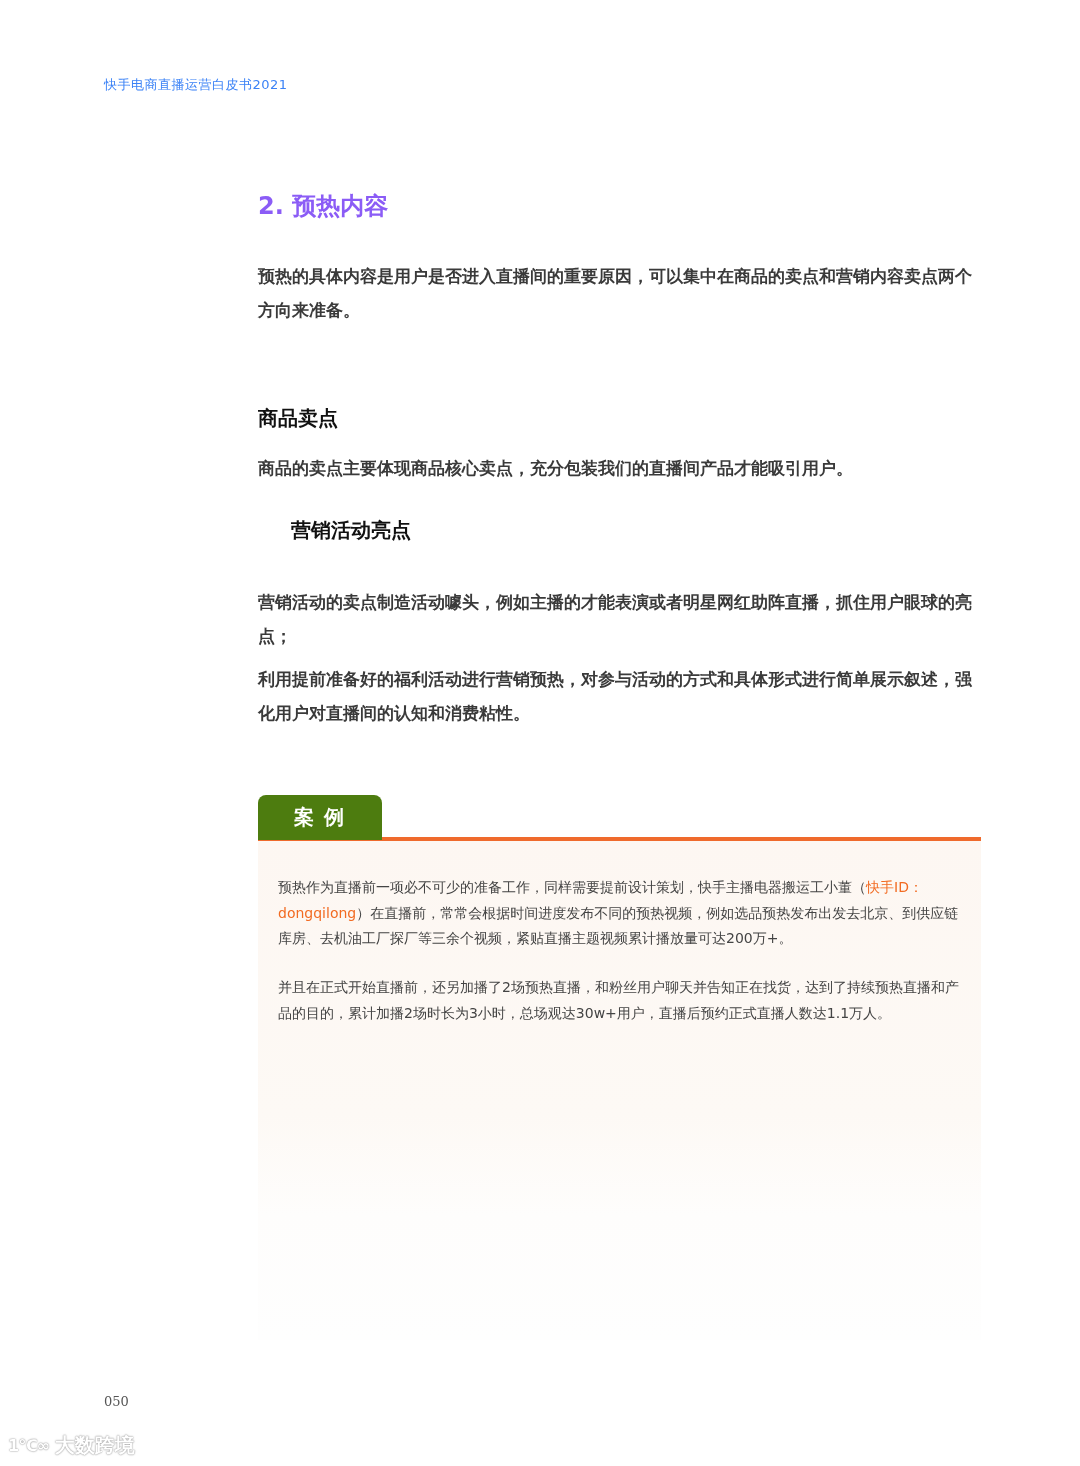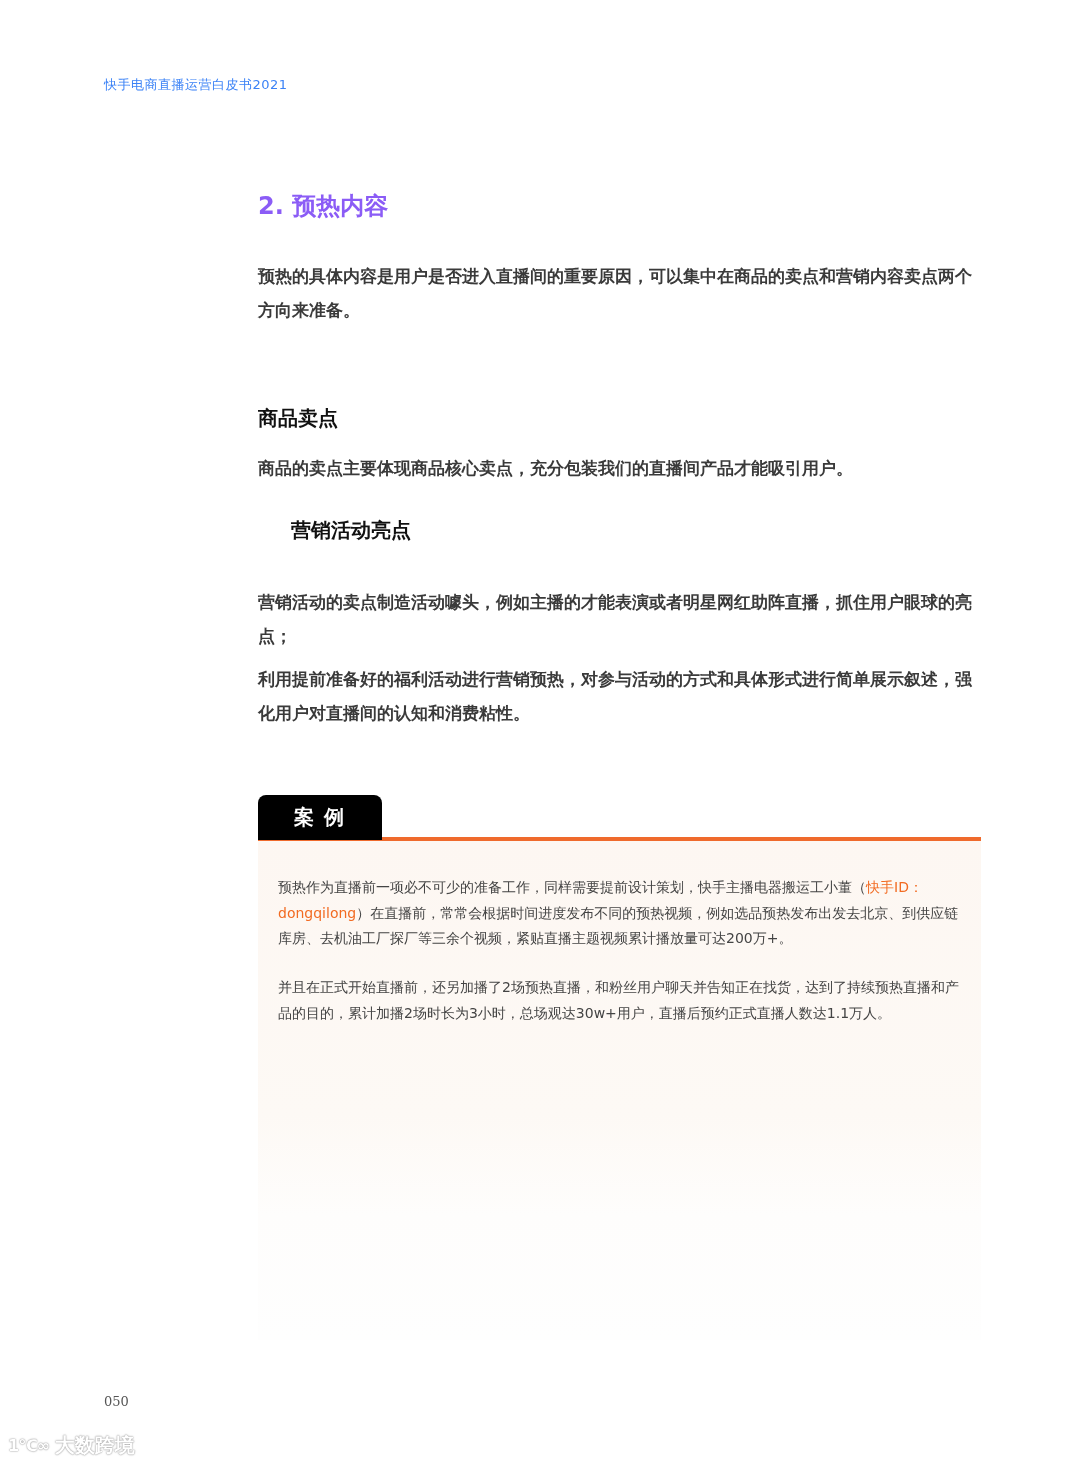--- a/index.html
+++ b/index.html
@@ -30,21 +30,21 @@
     .sub1-body { top: 451px; }
     .sub2 { top: 517px; margin-left: 33px; }
     .sub2-body1 { top: 565px; margin-top: 20px; }
     .sub2-body2 { top: 662px; }
 
     .case-box {
       position: absolute; left: 258px; top: 795px; width: 723px; height: 545px;
     }
     .case-tab {
       position: absolute; left: 0; top: 0; width: 124px; height: 45px;
-      background: #000000; border-radius: 8px 8px 0 0;
+      background: #4d7c0f; border-radius: 8px 8px 0 0;
       color: #ffffff; font-size: 20px; font-weight: bold;
       display: flex; align-items: center; justify-content: center; letter-spacing: 10px;
       padding-left: 8px;
     }
     .case-rule {
       position: absolute; left: 0; top: 42px; width: 723px; height: 4px;
       background: #ef6a2c;
     }
     .case-body {
       position: absolute; left: 0; top: 46px; width: 723px; height: 499px;

